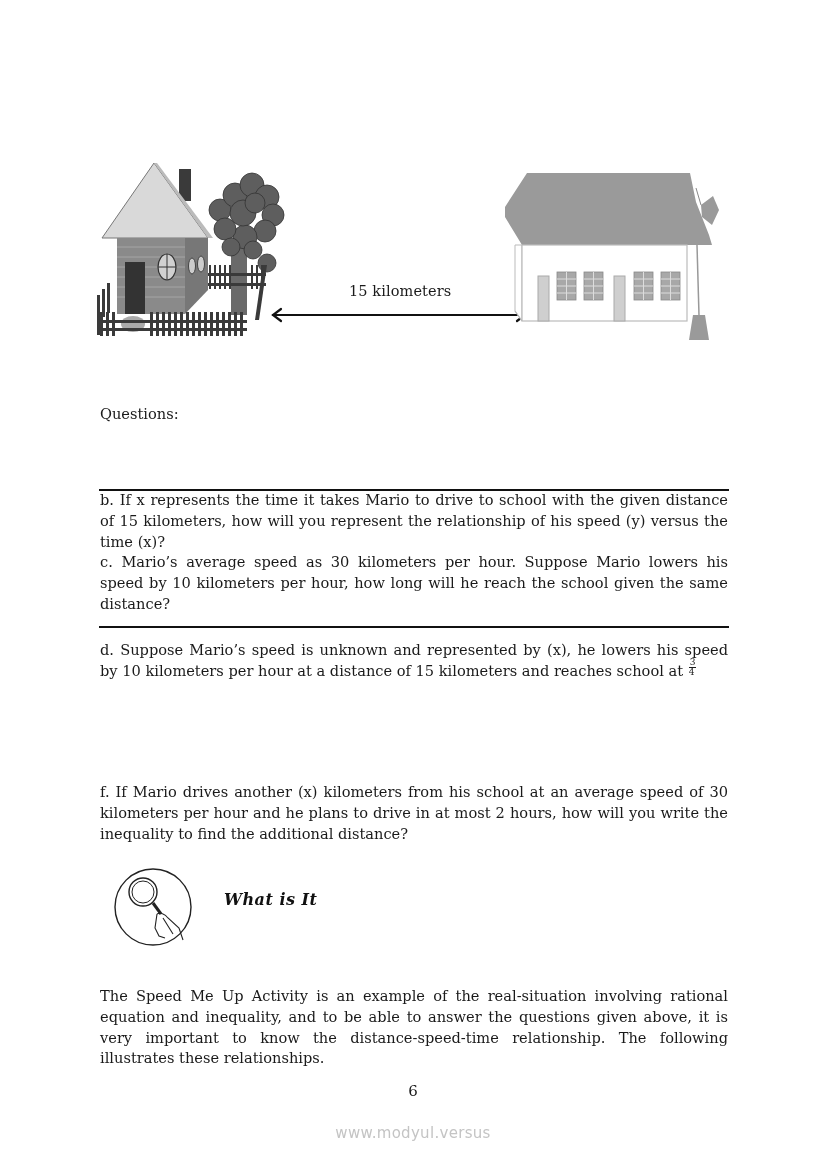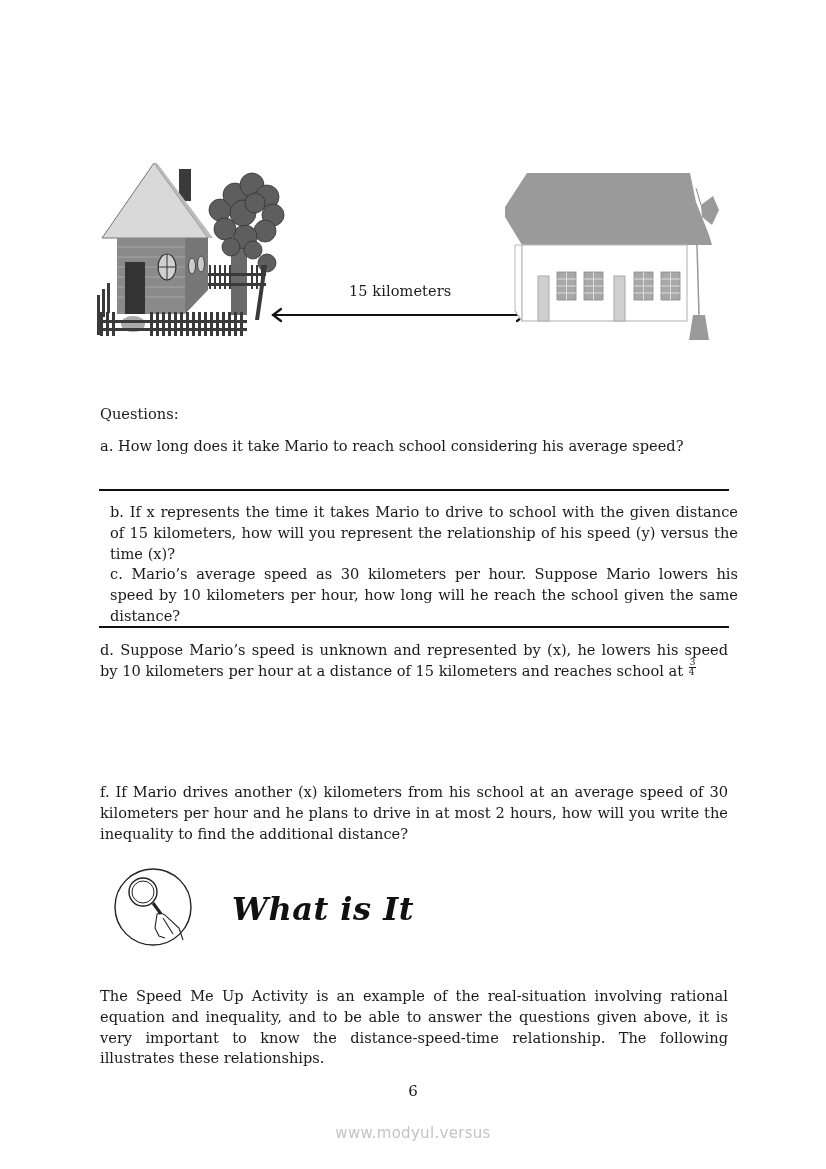--- a/index.html
+++ b/index.html
@@ -14,33 +14,33 @@
 
   .text { position: absolute; left: 100px; width: 628px; font-size: 14.6px; line-height: 20.8px;
           font-family: "DejaVu Serif", "Liberation Serif", serif; color: #1a1a1a; }
   .justify { text-align: justify; text-align-last: left; }
 
   .rule { position: absolute; left: 99px; width: 630px; height: 2px; background: #111; }
 
   .q-heading { top: 404px; }
   .q-a { top: 436px; }
   .rule-1 { top: 489px; }
-  .q-bc { top: 502px; margin-left: 10px; }
+  .q-bc { top: 490px; }
   .rule-2 { top: 626px; }
   .q-de { top: 640px; }
   .q-f { top: 782px; }
 
   .frac { display: inline-block; vertical-align: middle; text-align: center;
           font-size: 9px; line-height: 9px; margin: -6px 1px 0 1px; position: relative; top: -1px; }
   .frac .num { display: block; border-bottom: 0.8px solid #1a1a1a; padding: 0 1px; }
   .frac .den { display: block; }
 
   .wii-icon { position: absolute; left: 113px; top: 862px; width: 80px; height: 90px; }
-  .wii-title { position: absolute; left: 224px; top: 890px; font-size: 32px; font-weight: bold;
-               font-style: italic; font-family: "DejaVu Serif", serif; color: #111; letter-spacing: 0.5px; margin-left: 8px; }
+  .wii-title { position: absolute; left: 224px; top: 890px; font-size: 16px; font-weight: bold;
+               font-style: italic; font-family: "DejaVu Serif", serif; color: #111; letter-spacing: 0.5px; }
 
   .para { top: 986px; }
   .page-number { position: absolute; left: 0; width: 826px; top: 1082px; text-align: center;
                  font-size: 15px; font-family: "DejaVu Serif", serif; color: #1a1a1a; }
   .watermark { position: absolute; left: 0; width: 826px; top: 1124px; text-align: center;
                font-size: 15px; font-family: "DejaVu Sans", sans-serif; color: #c4c4c4; letter-spacing: 0.3px; }
 </style>
 </head>
 <body>
 
@@ -191,21 +191,20 @@
       </g>
 
       <line x1="602" y1="90" x2="604" y2="160" stroke="#999" stroke-width="1.5"></line>
       <polygon points="598,160 610,160 614,185 594,185" fill="#9a9a9a"></polygon>
     </g>
   </svg>
 
   <div class="distance-label">15 kilometers</div>
 
   <div class="text q-heading">Questions:</div>
-  <div class="text q-a">a. How long does it take Mario to reach school considering his average speed?</div>
 
   <div class="rule rule-1"></div>
 
   <div class="text q-bc justify">
     <div>b. If x represents the time it takes Mario to drive to school with the given distance of 15 kilometers, how will you represent the relationship of his speed (y) versus the time (x)?</div>
     <div>c. Mario’s average speed as 30 kilometers per hour. Suppose Mario lowers his speed by 10 kilometers per hour, how long will he reach the school given the same distance?</div>
   </div>
 
   <div class="rule rule-2"></div>
 

